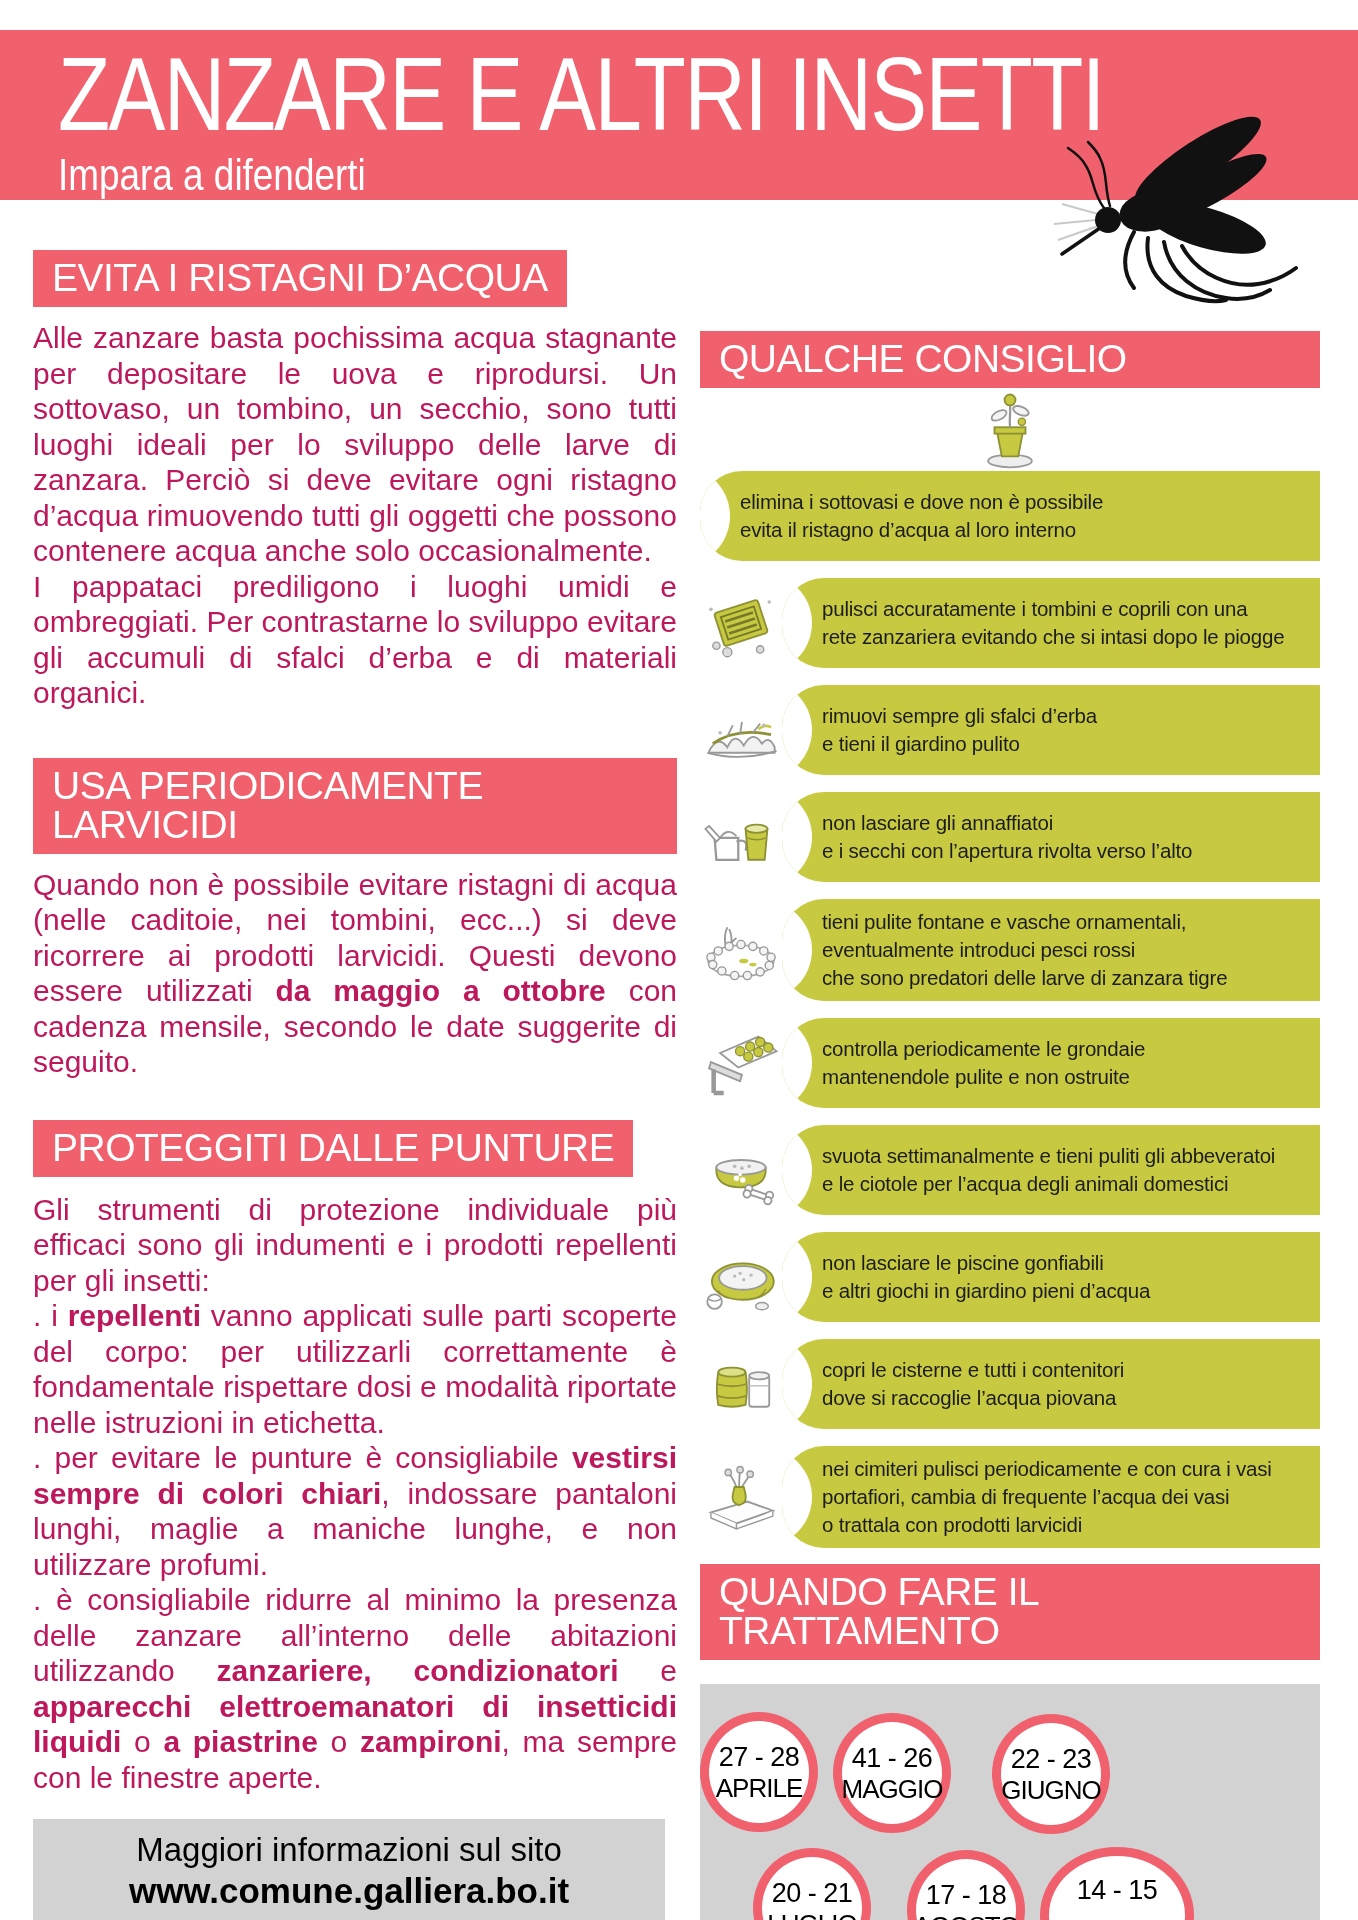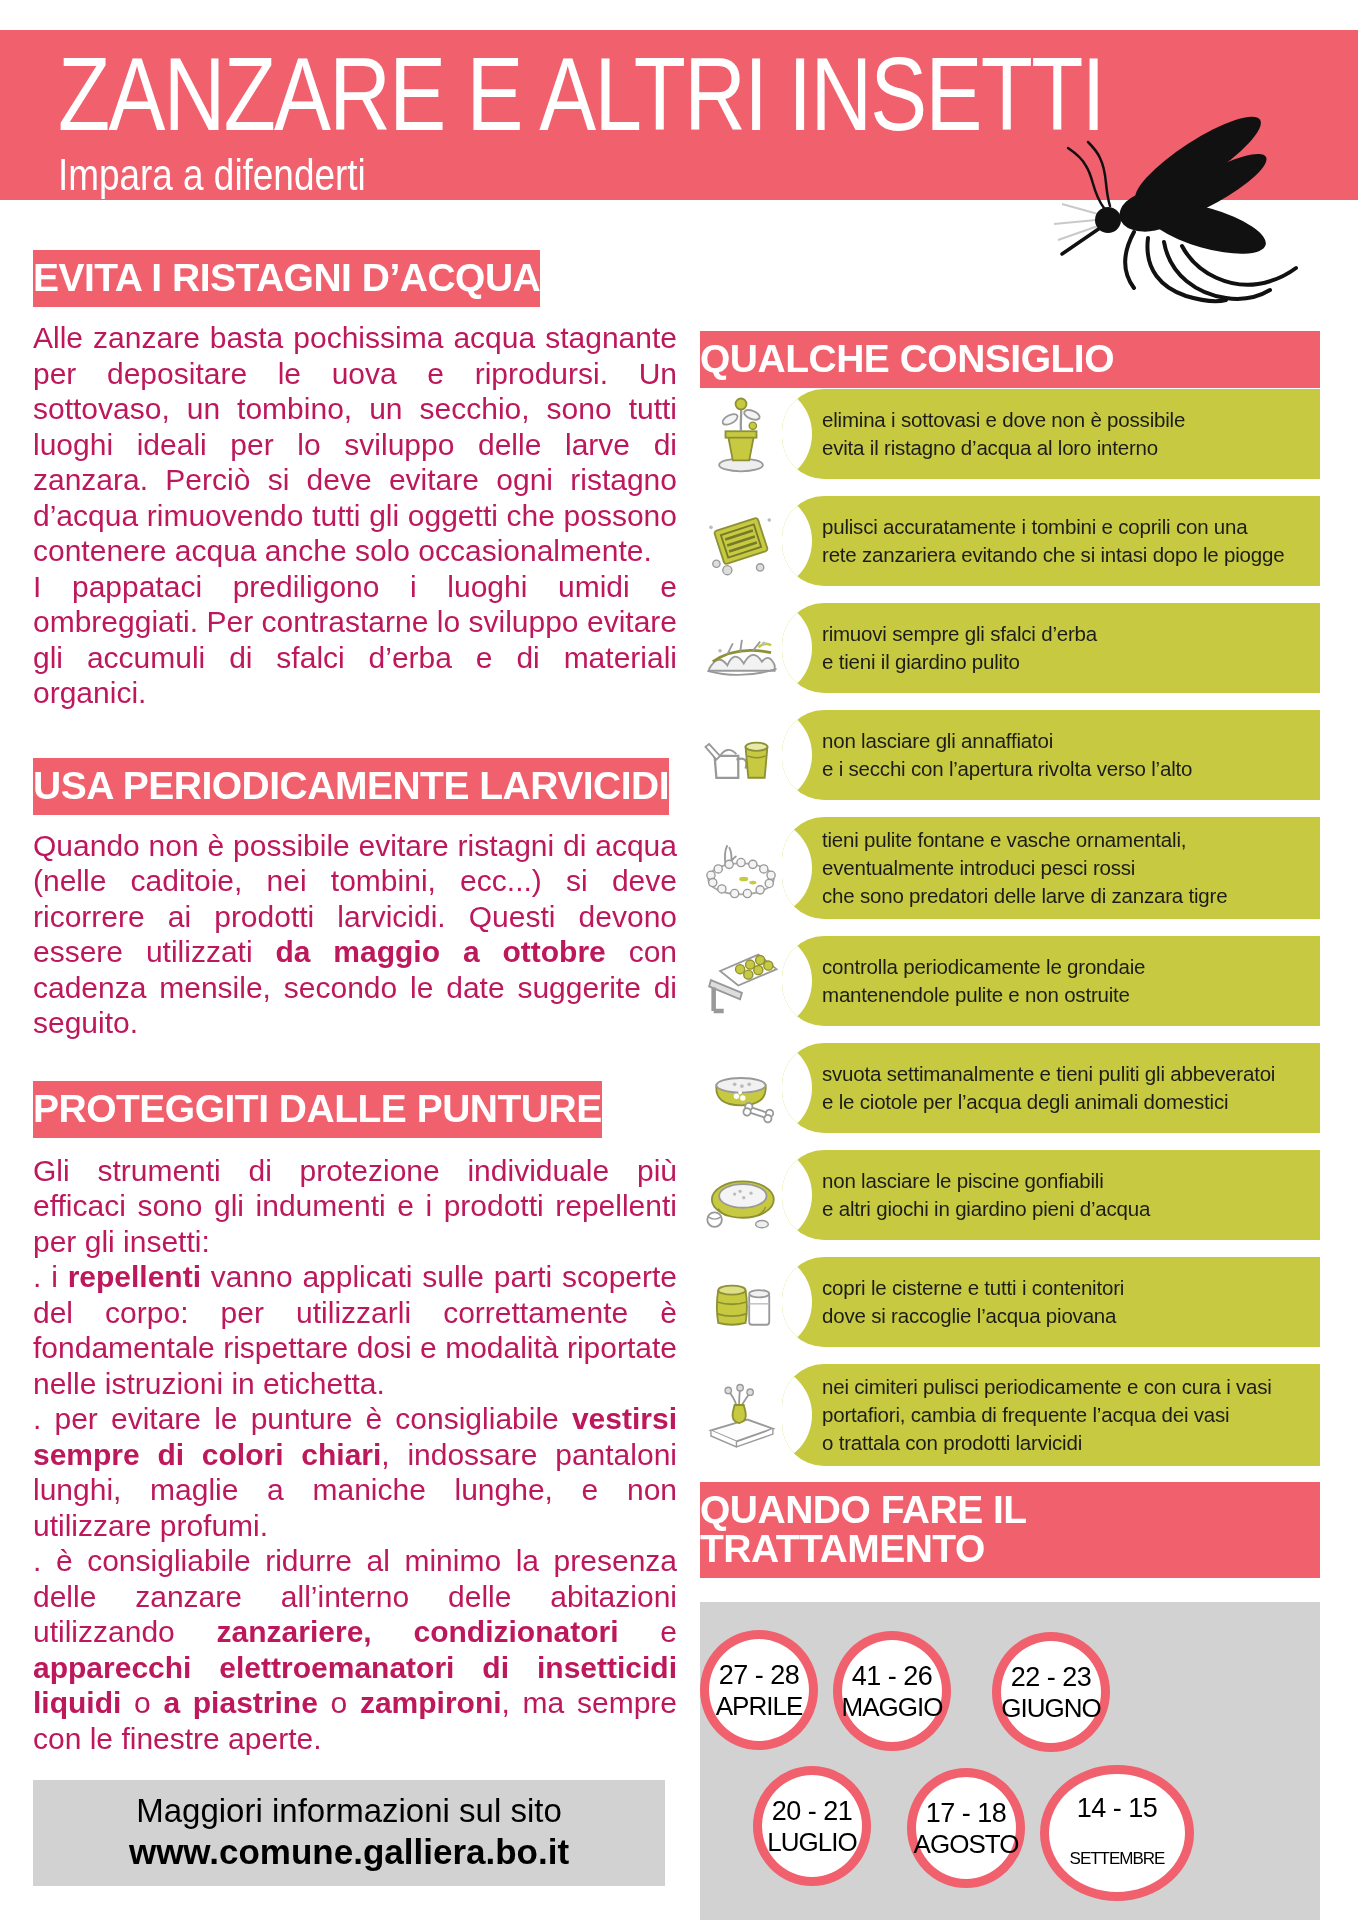--- a/index.html
+++ b/index.html
@@ -16,40 +16,40 @@
 
   
   .band{position:absolute;left:0;top:30px;width:1358px;height:170px;background:var(--pink);}
   .band-inner{position:absolute;left:58px;top:10px;transform:scaleX(.82);transform-origin:0 0;white-space:nowrap;}
   .title{font-size:104px;line-height:108px;font-weight:400;color:#fff;letter-spacing:-2px;}
   .subtitle{font-size:45px;line-height:50px;font-weight:400;color:#fff;margin-top:2px;}
 
   .mosquito{position:absolute;left:1048px;top:108px;width:256px;height:216px;}
 
   
-  .sec-head{display:inline-block;background:var(--pink);color:#fff;font-weight:bold;
-            font-size:39px;line-height:39px;letter-spacing:-.5px;padding:8px 0 10px;}
+  .sec-head{display:inline-block;background:var(--pink);color:#fff;font-weight:normal;
+            font-size:39px;line-height:39px;letter-spacing:-.5px;padding:8px 19px 10px;}
   .sec-head.block{display:block;width:100%;}
 
   
   .col-left{position:absolute;left:33px;top:250px;width:644px;}
   .body-text{font-size:30px;line-height:35.5px;text-align:justify;white-space:pre-line;color:#be185d;}
   .body-text .b{font-weight:bold;}
   .p1{margin:13px 0 47px;}
   .p2{margin:13px 0 40px;}
   .p3{margin:15px 0 24px;}
   .info-box{background:var(--gray);width:632px;padding:11px 8px 13px;text-align:center;}
   .info-line1{font-size:33px;line-height:40px;}
   .info-line2{font-size:35px;line-height:42px;font-weight:bold;}
 
   
   .col-right{position:absolute;left:700px;top:331px;width:620px;}
   .tips{margin-top:1px;}
   .tip{display:flex;align-items:stretch;margin-top:17px;}
-  .tip:first-child{margin-top:0;}
+  .tip:first-child{margin-top:0;flex-direction:column;}
   .tip-icon{flex:0 0 72px;display:flex;align-items:center;justify-content:center;position:relative;z-index:2;}
   .tip-icon svg{width:82px;height:82px;overflow:visible;}
   .tip-body{flex:1;background:var(--green);border-radius:42px 0 0 42px;position:relative;overflow:hidden;
             display:flex;align-items:center;min-height:90px;padding:9px 10px 9px 40px;}
   .tip-body::before{content:"";position:absolute;left:-70px;top:50%;transform:translateY(-50%);
             width:100px;height:100px;border-radius:50%;background:#fff;}
   .tip-text{position:relative;font-size:20.5px;line-height:28px;color:var(--ink);white-space:pre-line;letter-spacing:-.2px;}
 
   .treat-head{margin-top:16px;}
   .treatment-box{position:relative;margin-top:24px;width:620px;height:325px;background:var(--gray);padding-left:16px;}

